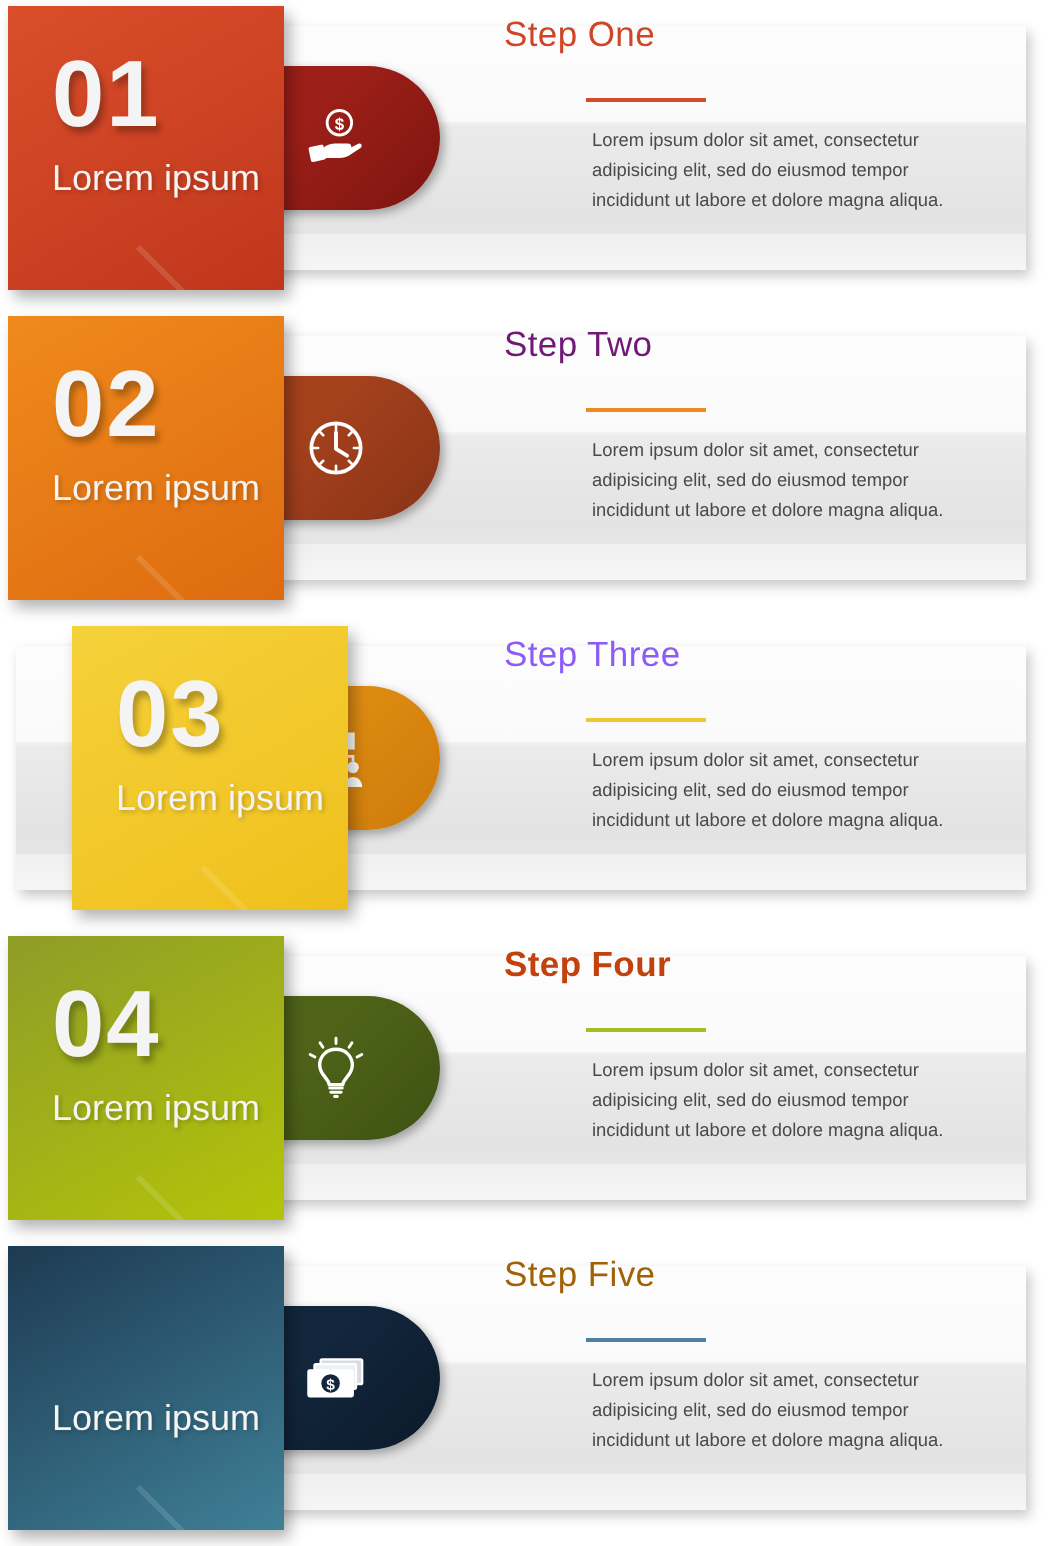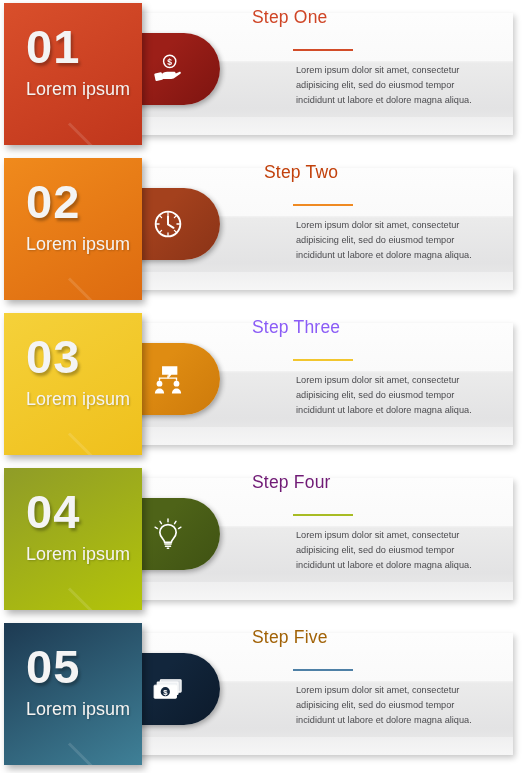--- a/index.html
+++ b/index.html
@@ -193,21 +193,21 @@
       <path d="M20 11v9.5l6.5 4" stroke="#fff" stroke-width="2.3" stroke-linecap="round" stroke-linejoin="round" fill="none"></path>
     </svg>
         </span>
     </div>
 
     <div class="numblock" style="background:linear-gradient(150deg,#f08a1c 0%,#dd6b10 100%);">
       <div class="num">02</div>
       <div class="numsub">Lorem ipsum</div>
     </div>
 
-    <div class="title" style="color:#c2410c;margin-left:12px;">Step Two</div>
+    <div class="title" style="color:#701a75;">Step Two</div>
     <div class="rule" style="background:#ef8a22;"></div>
     <div class="body">Lorem ipsum dolor sit amet, consectetur adipisicing elit, sed do eiusmod tempor incididunt ut labore et dolore magna aliqua.</div>
   </div>
     <div class="step" style="top: 313px;">
     <div class="panel">
       <div class="panel-band"></div>
     </div>
 
     <div class="pill" style="background:linear-gradient(135deg,#df8c12 0%,#df8c12 45%,#cd7a0b 100%);">
       <span class="glyph">
@@ -224,21 +224,21 @@
       <g fill="#fff">
         <circle cx="10" cy="25.5" r="3.4"></circle>
         <path d="M4.6 37c0-3.4 2.4-5.8 5.4-5.8s5.4 2.4 5.4 5.8z"></path>
         <circle cx="30" cy="25.5" r="3.4"></circle>
         <path d="M24.6 37c0-3.4 2.4-5.8 5.4-5.8s5.4 2.4 5.4 5.8z"></path>
       </g>
     </svg>
         </span>
     </div>
 
-    <div class="numblock" style="background:linear-gradient(150deg,#f5d13a 0%,#efc01c 100%);">
+    <div class="numblock" style="background:linear-gradient(150deg,#f5d13a 0%,#efc01c 100%);margin-left:32px;">
       <div class="num">03</div>
       <div class="numsub">Lorem ipsum</div>
     </div>
 
     <div class="title" style="color:#8b5cf6;">Step Three</div>
     <div class="rule" style="background:#f2c62e;"></div>
     <div class="body">Lorem ipsum dolor sit amet, consectetur adipisicing elit, sed do eiusmod tempor incididunt ut labore et dolore magna aliqua.</div>
   </div>
     <div class="step" style="top: 468px;">
     <div class="panel">
@@ -262,21 +262,21 @@
       </g>
     </svg>
         </span>
     </div>
 
     <div class="numblock" style="background:linear-gradient(150deg,#8f9c28 0%,#b3c409 100%);">
       <div class="num">04</div>
       <div class="numsub">Lorem ipsum</div>
     </div>
 
-    <div class="title" style="color:#701a75;">Step Four</div>
+    <div class="title" style="color:#c2410c;font-weight:bold;">Step Four</div>
     <div class="rule" style="background:#a8bc24;"></div>
     <div class="body">Lorem ipsum dolor sit amet, consectetur adipisicing elit, sed do eiusmod tempor incididunt ut labore et dolore magna aliqua.</div>
   </div>
     <div class="step" style="top: 623px;">
     <div class="panel">
       <div class="panel-band"></div>
     </div>
 
     <div class="pill" style="background:linear-gradient(135deg,#12263c 0%,#12263c 45%,#0c1a2b 100%);">
       <span class="glyph">
@@ -284,21 +284,20 @@
       <rect x="12" y="8" width="27" height="16" rx="1" fill="#d9dde2" stroke="#fff" stroke-width="1.4"></rect>
       <rect x="8" y="11" width="27" height="16" rx="1" fill="#eef1f4" stroke="#fff" stroke-width="1.4"></rect>
       <rect x="4" y="15" width="29" height="17" rx="1" fill="#ffffff" stroke="#ffffff" stroke-width="1.2"></rect>
       <circle cx="18.5" cy="23.5" r="6" fill="#13263c"></circle>
       <text x="18.5" y="27.6" font-family="Liberation Sans, sans-serif" font-size="10" font-weight="700" fill="#fff" text-anchor="middle">$</text>
     </svg>
         </span>
     </div>
 
     <div class="numblock" style="background:linear-gradient(150deg,#1d3a52 0%,#3f8097 100%);">
-      <div class="num">05</div>
       <div class="numsub">Lorem ipsum</div>
     </div>
 
     <div class="title" style="color:#a16207;">Step Five</div>
     <div class="rule" style="background:#4e80a6;"></div>
     <div class="body">Lorem ipsum dolor sit amet, consectetur adipisicing elit, sed do eiusmod tempor incididunt ut labore et dolore magna aliqua.</div>
   </div>
   </div>
 
 </body></html>

